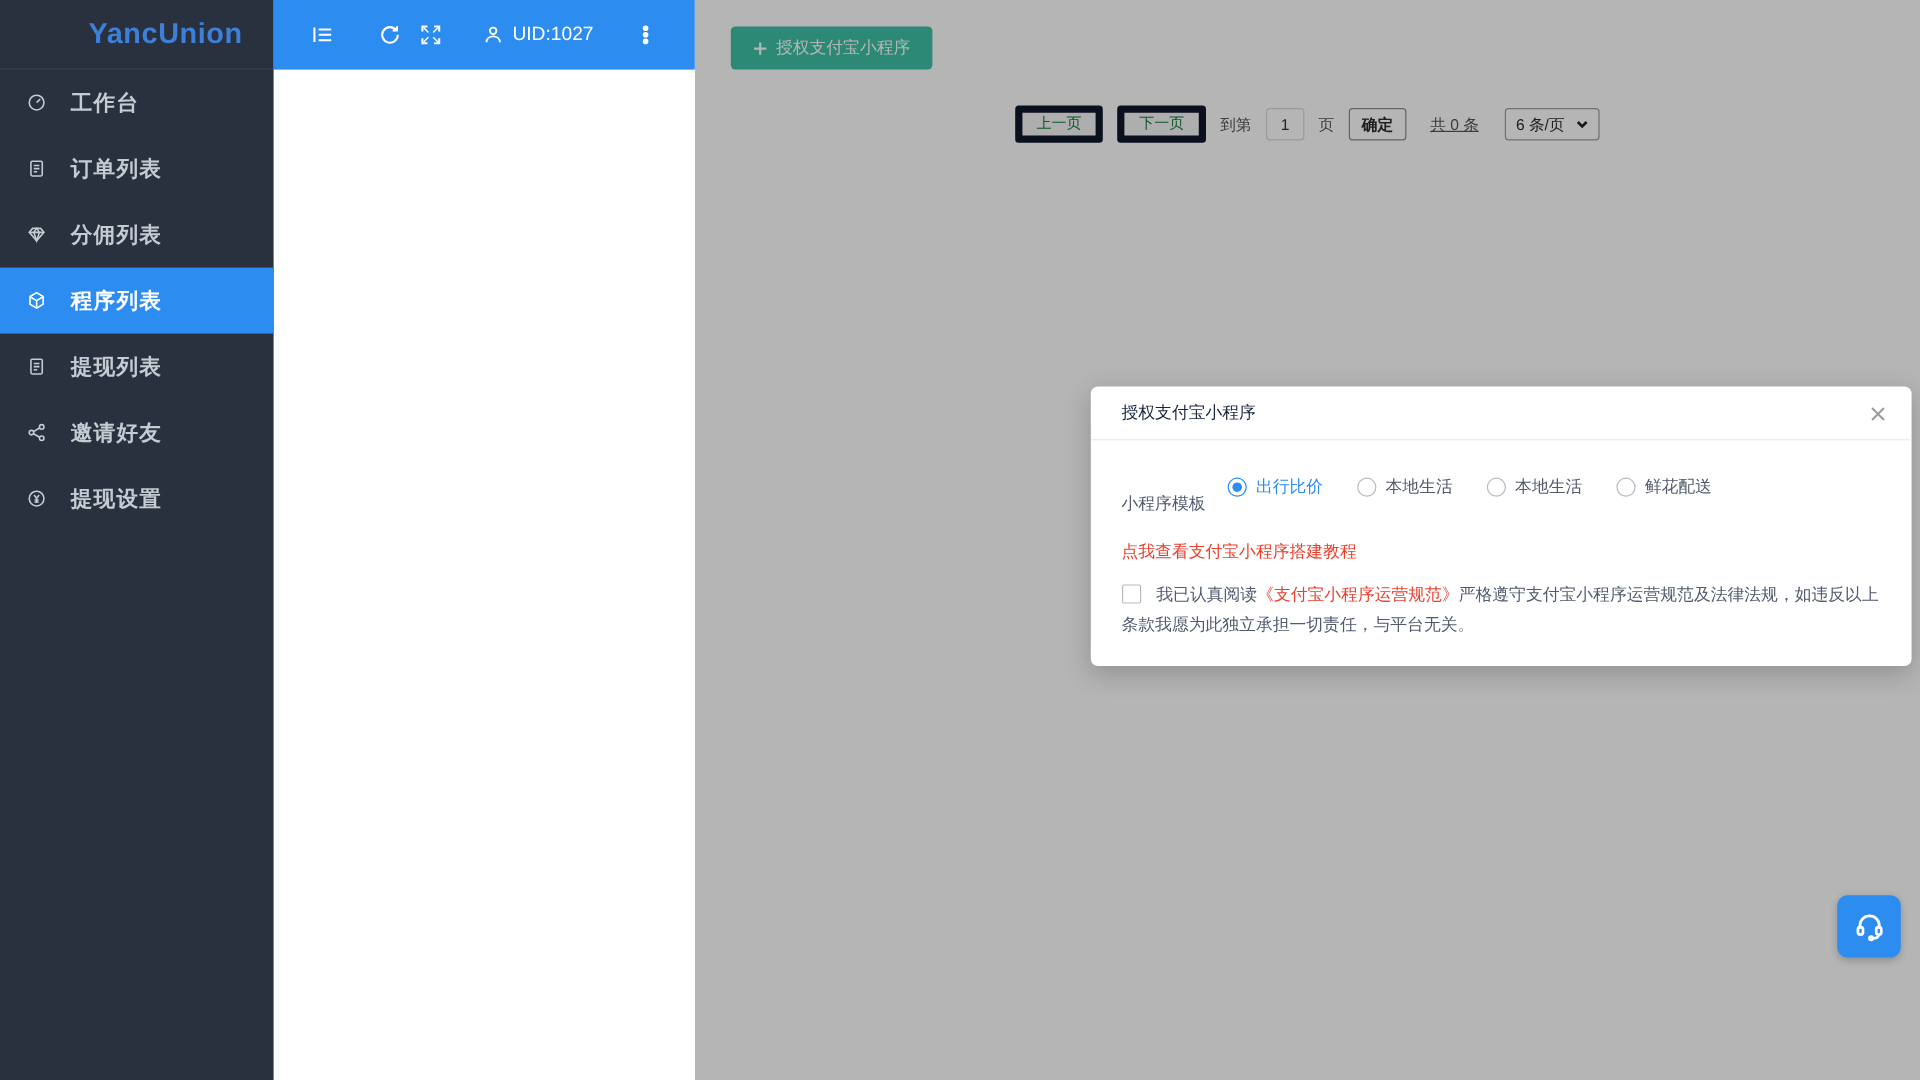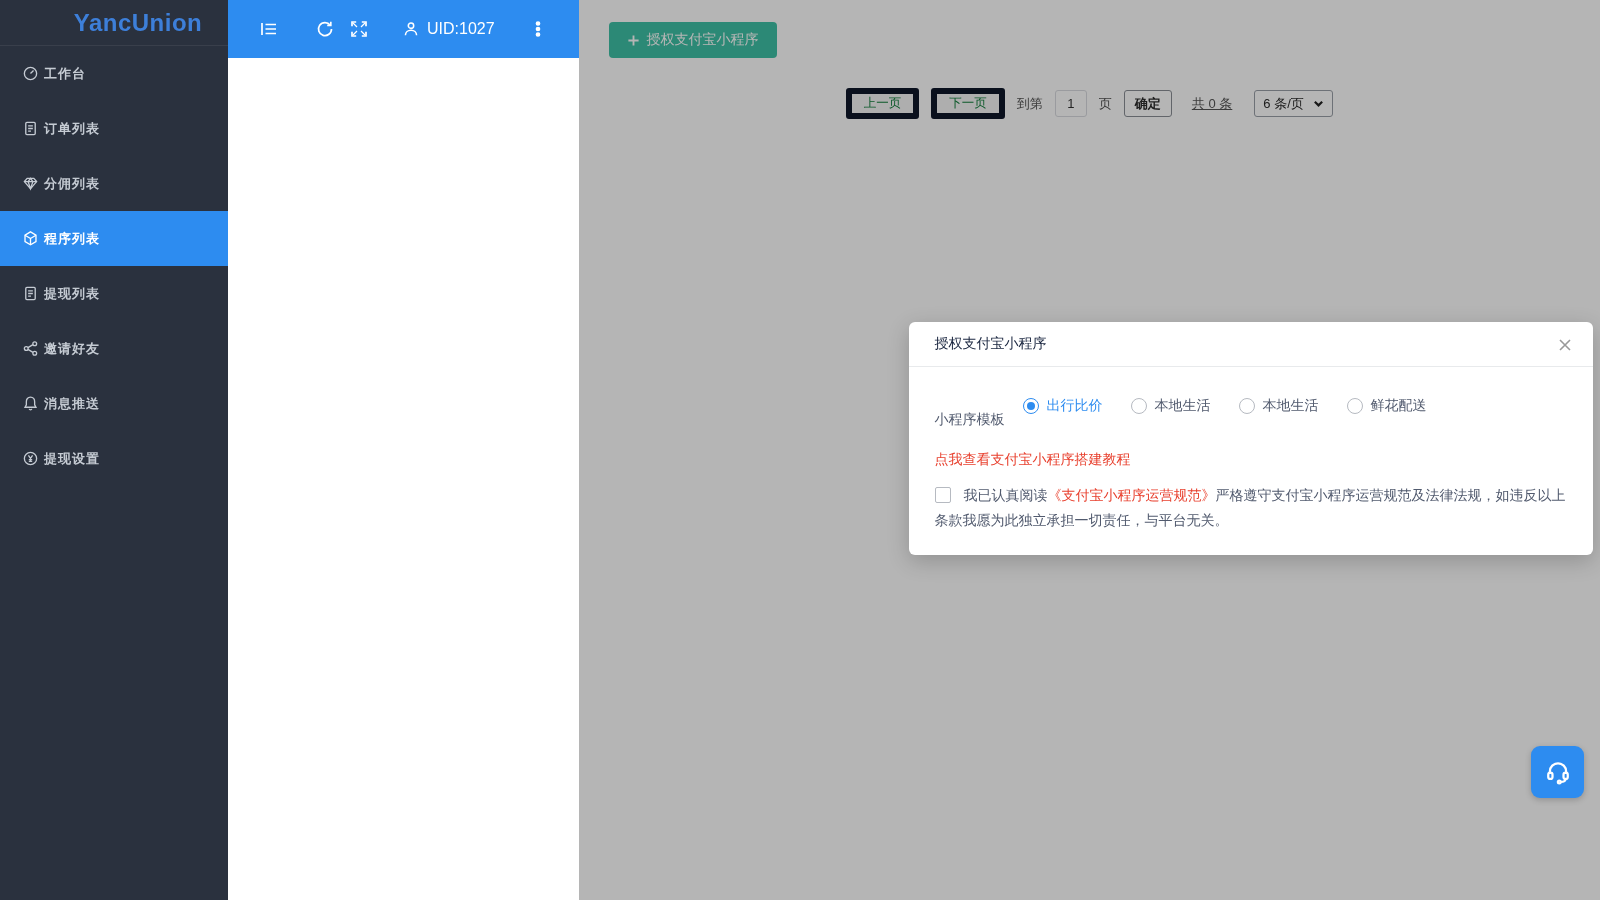--- a/index.html
+++ b/index.html
@@ -18,31 +18,31 @@
   .app { position: relative; width: 1600px; height: 900px; display: flex; }
 
   
   .sidebar {
     width: 228px; height: 100%;
     background: var(--sidebar-bg);
     flex: 0 0 228px;
     z-index: 30;
   }
   .logo {
-    height: 46px; display: flex; align-items: center; justify-content: center;
+    height: 58px; display: flex; align-items: center; justify-content: center;
     color: var(--logo-blue);
     font-size: 24px; font-weight: bold; letter-spacing: 0.5px;
     border-bottom: 1px solid rgba(255,255,255,0.07);
     padding-left: 48px;
   }
   .nav { padding-top: 0; }
   .nav-item {
     height: 55px; display: flex; align-items: center;
-    padding-left: 22px; gap: 5px;
-    color: #c5cbd3; font-size: 13px; font-weight: 600;
+    padding-left: 22px; gap: 20px;
+    color: #c5cbd3; font-size: 18px; font-weight: 600;
     cursor: pointer; letter-spacing: 1px;
   }
   .nav-item svg { width: 17px; height: 17px; stroke: currentColor; fill: none; stroke-width: 1.4; flex: 0 0 17px; }
   .nav-item.active { background: var(--accent); color: #fff; }
 
   
   .main { flex: 1; display: flex; flex-direction: row; position: relative; }
 
   .topbar {
     height: 58px; background: var(--accent);
@@ -234,27 +234,20 @@
       <div class="nav-item">
         <svg viewBox="0 0 18 18">
             <circle cx="13.5" cy="4" r="2"></circle>
             <circle cx="4.5" cy="9" r="2"></circle>
             <circle cx="13.5" cy="14" r="2"></circle>
             <path d="M6.3 8.1l5.3-3.2M6.3 10l5.3 3.1"></path>
           </svg>
         <span>邀请好友</span>
       </div>
 
-      <div class="nav-item">
-        <svg viewBox="0 0 18 18">
-            <path d="M9 2.3c-2.9 0-4.4 2.1-4.4 4.8v3.2L3.2 13h11.6l-1.4-2.7V7.1c0-2.7-1.5-4.8-4.4-4.8z"></path>
-            <path d="M7.6 14.7a1.5 1.5 0 0 0 2.8 0"></path>
-          </svg>
-        <span>消息推送</span>
-      </div>
 
       <div class="nav-item">
         <svg viewBox="0 0 18 18">
             <circle cx="9" cy="9" r="6.5"></circle>
             <path d="M6.8 5.8L9 8.8l2.2-3M9 8.8v4M7.2 10.2h3.6M7.2 12h3.6"></path>
           </svg>
         <span>提现设置</span>
       </div>
 
     </nav>

